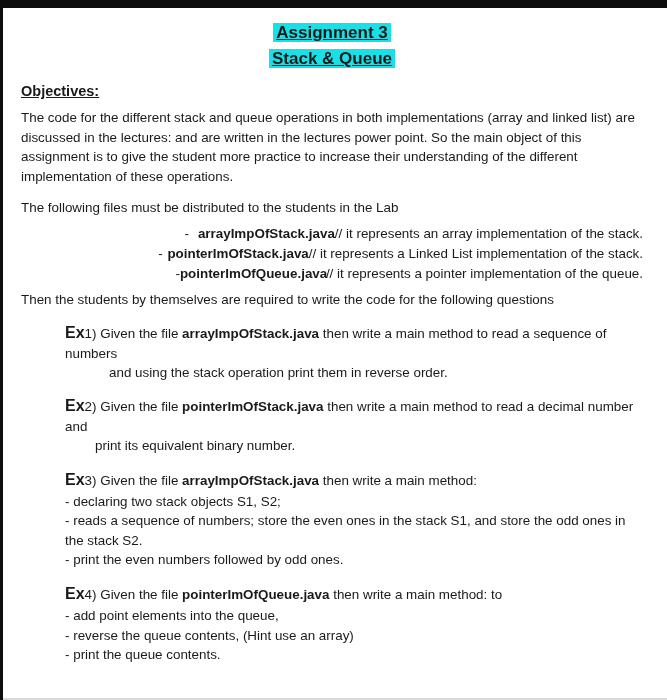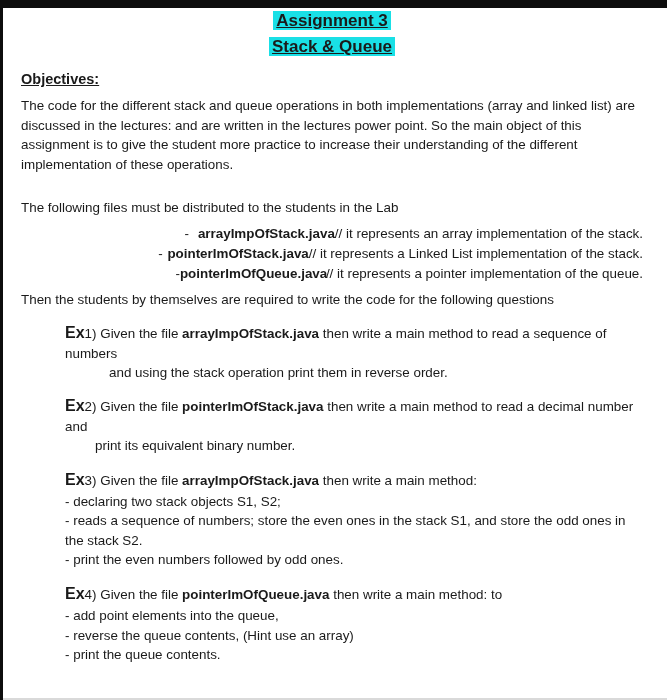--- a/index.html
+++ b/index.html
@@ -17,42 +17,42 @@
   }
   .left-strip {
     position:absolute; top:0; left:0; width:3px; height:700px;
     background:var(--bar,#0d0d0d);
   }
   .bottom-line {
     position:absolute; bottom:0; left:3px; width:664px; height:2px;
     background:#d9d9d9;
   }
   .content {
-    position:absolute; top:4px; left:3px; width:664px;
+    position:absolute; top:16px; left:3px; width:664px;
     padding:2px 24px 0 18px;
     font-size:13.4px; line-height:19.4px;
   }
   .title-block { text-align:center; margin-top:2px; }
   .title-line { line-height:25px; }
   .hl {
     background:var(--highlight,#19e0e6);
     font-weight:bold;
     text-decoration:underline;
     font-size:17px;
     padding:0 3px;
   }
   .obj-heading {
     font-size:14.5px; font-weight:bold; text-decoration:underline;
     margin-top:10px; margin-bottom:7px;
   }
   .body-par { margin-top:2px; }
   .lab-heading {
     font-size:14.5px; font-weight:bold; margin-top:26px;
   }
-  .lab-intro { margin-top:24px; }
+  .lab-intro { margin-top:12px; }
   .file-list { margin-top:7px;text-align:right; }
   .file-item { padding-left:24px; line-height:19.8px; }
   .file-dash { display:inline-block; width:18px; }
   .file-name { display:inline-block; width:146px; font-weight:bold; }
   .lab-outro { margin-top:6px; }
   .exercise { margin-top:14px;margin-left:44px; }
   .ex-label { font-size:16px; font-weight:bold; }
   .ex-file { font-weight:bold; }
   .ex-cont-1 { padding-left:44px; }
   .ex-cont-2 { padding-left:30px; }

